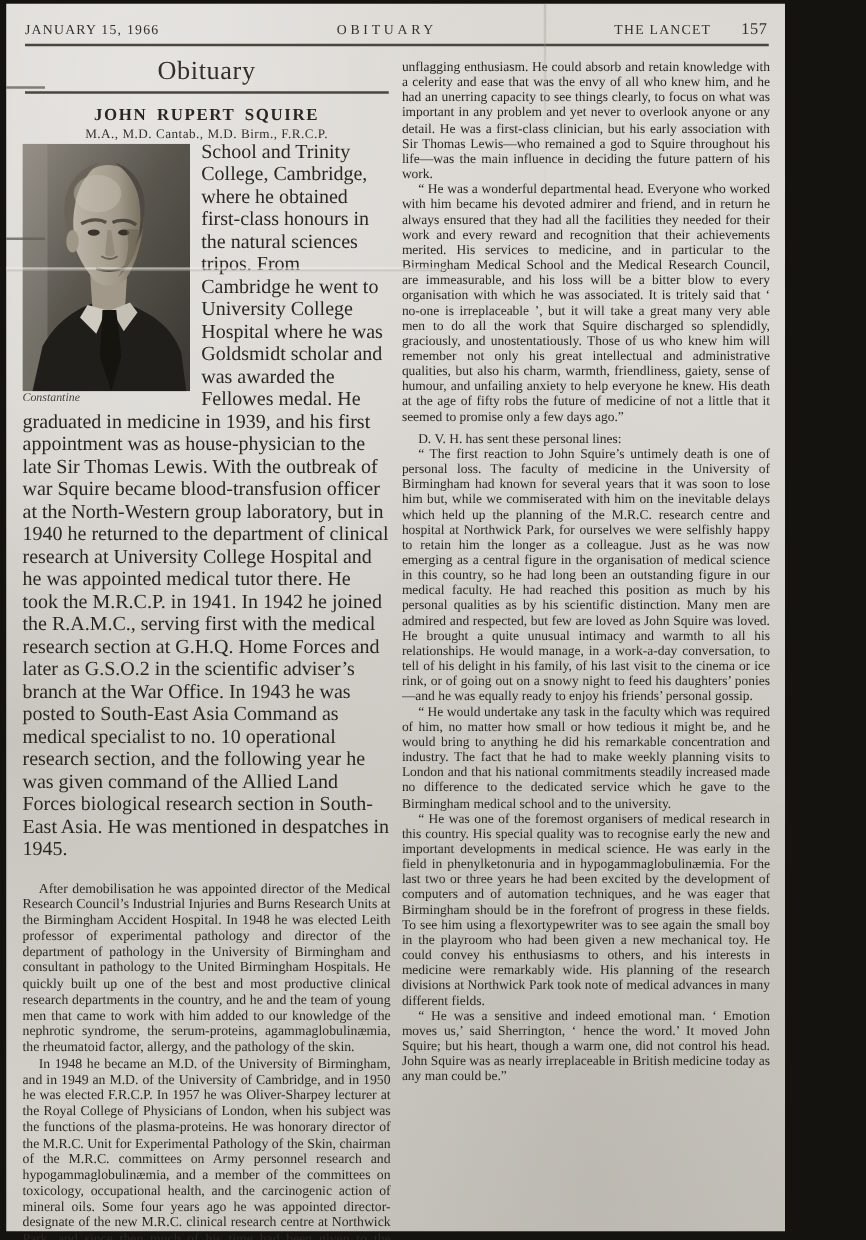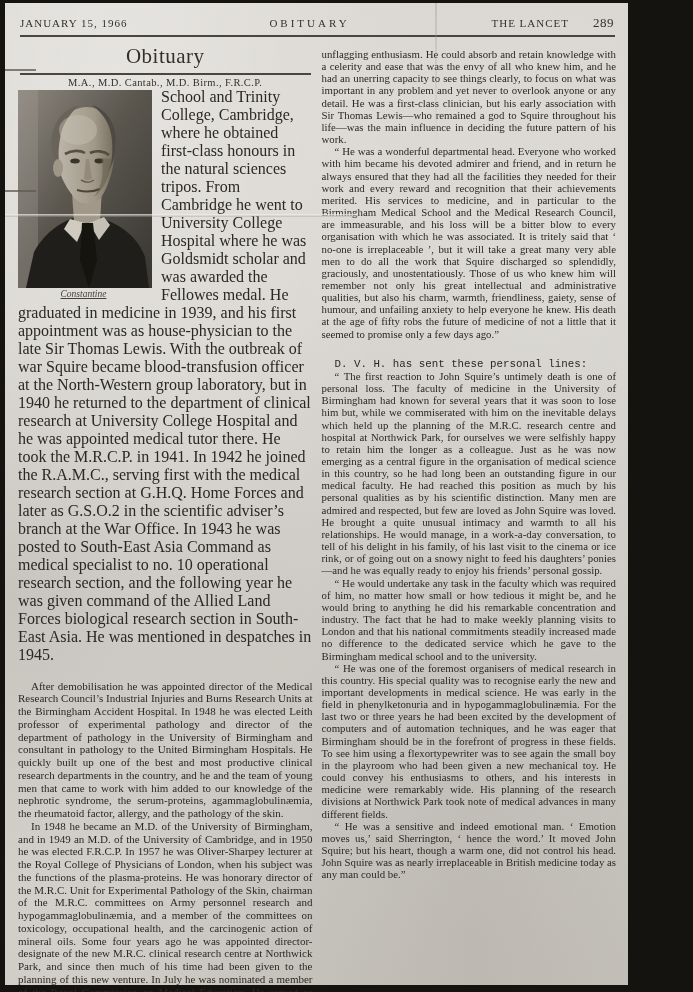--- a/index.html
+++ b/index.html
@@ -61,54 +61,55 @@
 
   .body {
     margin: 0; text-align: justify;
     font-size: 11px; line-height: 12.75px;
     color: #2b2824;
   }
   .col-left .body.first { margin-top: 5px; }
   .col-right { padding-top: 11px; }
   .col-right .body { font-size: 10.8px; line-height: 12.15px; }
   .indent { text-indent: 13px; }
-  .writer-line { margin-top: 18px; font-family: Liberation Mono, monospace; }
+  .writer-line { margin-top: 5px; }
 
   .photo-figure {
     float: left; width: 134px; margin: 2px 9px 2px 0;
   }
   .photo-figure svg { display: block; }
   .photo-figure figcaption {
-    font-style: italic; font-size: 9.5px; text-align: center;
-    color: #45423b; padding: 1px 3px 0 0; line-height: 11px; text-decoration: underline;
+    font-style: italic; font-size: 9.5px; text-align: left;
+    color: #45423b; padding: 1px 3px 0 0; line-height: 11px;
   }
 </style>
 </head>
 <body>
 
 <div class="page">
   <div class="paper">
 
     <div class="crease-h"></div>
     <div class="crease-v"></div>
     <div class="edge-mark m1"></div>
     <div class="edge-mark m2"></div>
 
     <header class="running-head">
       <span>JANUARY 15, 1966</span>
       <span class="mid">OBITUARY</span>
-      <span class="right-group"><span>THE LANCET</span><span class="pageno">289</span></span>
+      <span class="right-group"><span>THE LANCET</span><span class="pageno">157</span></span>
     </header>
     <div class="head-rule"></div>
 
     <div class="columns">
 
       <div class="col col-left">
         <h2 class="section-title">Obituary</h2>
         <div class="title-rule"></div>
+        <h3 class="subject">JOHN RUPERT SQUIRE</h3>
         <div class="degrees">M.A., M.D. Cantab., M.D. Birm., F.R.C.P.</div>
 
 
         <figure class="photo-figure">
             <svg width="134" height="198" viewBox="0 0 134 198" role="img">
             <defs>
               <linearGradient id="pbg" x1="0" y1="0" x2="1" y2="1">
                 <stop offset="0" stop-color="#938d83"></stop>
                 <stop offset="0.45" stop-color="#5e5a52"></stop>
                 <stop offset="1" stop-color="#3a3733"></stop>

